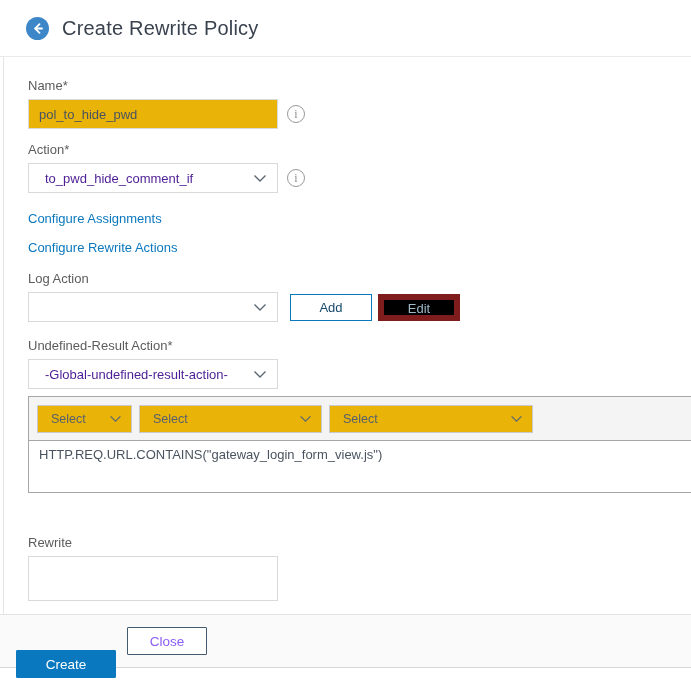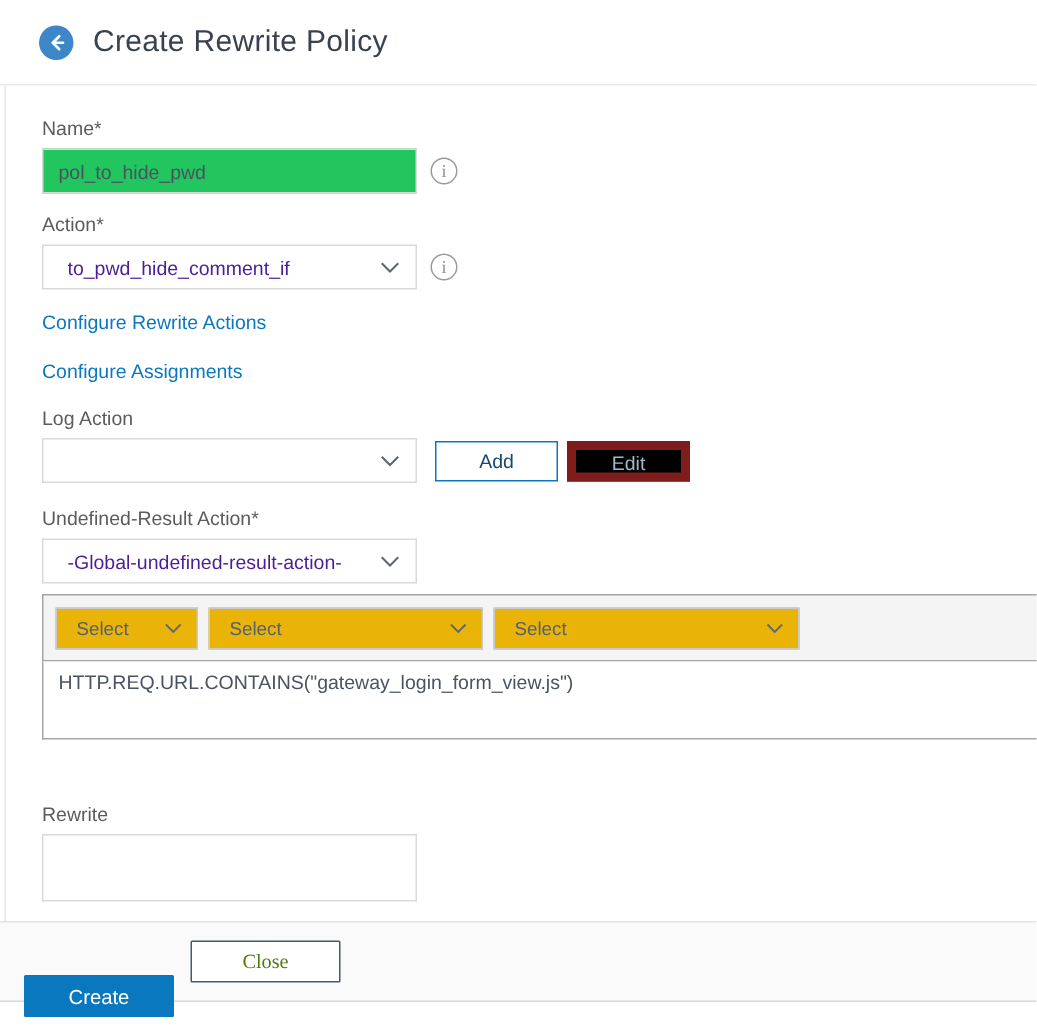--- a/index.html
+++ b/index.html
@@ -44,21 +44,21 @@
     margin-bottom:6px;
   }
   .req-mark { color:#c00000; margin-left:3px; }
   .text-input {
     width:250px; height:30px;
     border:1px solid #d9d9d9;
     padding:0 10px;
     font-size:13px; color:#4a5460;
     font-family:inherit;
     outline:none;
-    background:#22c55e;
+    background:#eab308;
   }
   .row { display:flex; align-items:center; }
   .selectbox {
     width:250px; height:30px;
     border:1px solid #d9d9d9;
     background:#fff;
     display:flex; align-items:center;
     padding:0 10px 0 16px;
     font-size:13px; color:#4c1d95;
     cursor:pointer;
@@ -156,26 +156,26 @@
     width:100px; height:28px;
     background:#0a78bf;
     border:1px solid #0a78bf;
     color:#fff;
     font-size:13.5px; font-family:inherit;
     cursor:pointer;
     border-radius:1px;
     margin-top:46px;
   }
   .btn-secondary {
-    width:100px; height:28px;
+    width:80px; height:28px;
     margin-left:11px;
     background:#fff;
     border:1px solid #42596e;
-    color:#4d7c0f;
-    font-size:13.5px; font-family:Liberation Serif, serif;
+    color:#8b5cf6;
+    font-size:13.5px; font-family:Liberation Sans, sans-serif;
     cursor:pointer;
     border-radius:1px;
   }
   
   .mt-13 { margin-top:13px; }
   .mt-16 { margin-top:16px; }
   .mt-18 { margin-top:18px; }
   .mt-22 { margin-top:22px; }
   .mt-42 { margin-top:42px; }
 </style>
@@ -208,22 +208,22 @@
       <span class="sel-text">to_pwd_hide_comment_if</span>
       <span class="chevron" style="display:flex;">
         <svg width="14" height="9" viewBox="0 0 14 9">
             <path d="M1.5 1.5 L7 7 L12.5 1.5" fill="none" stroke="#5a6872" stroke-width="1.4"></path>
           </svg>
       </span>
     </div>
     <span class="info-icon">i</span>
   </div>
 
+  <a class="link mt-18">Configure Assignments</a>
   <a class="link" style="margin-top:14px;">Configure Rewrite Actions</a>
-  <a class="link mt-18">Configure Assignments</a>
 
   <div class="field-label mt-16">Log Action</div>
   <div class="row">
     <div class="selectbox">
       <span class="sel-text"></span>
       <span class="chevron" style="display:flex;">
         <svg width="14" height="9" viewBox="0 0 14 9">
             <path d="M1.5 1.5 L7 7 L12.5 1.5" fill="none" stroke="#5a6872" stroke-width="1.4"></path>
           </svg>
       </span>

